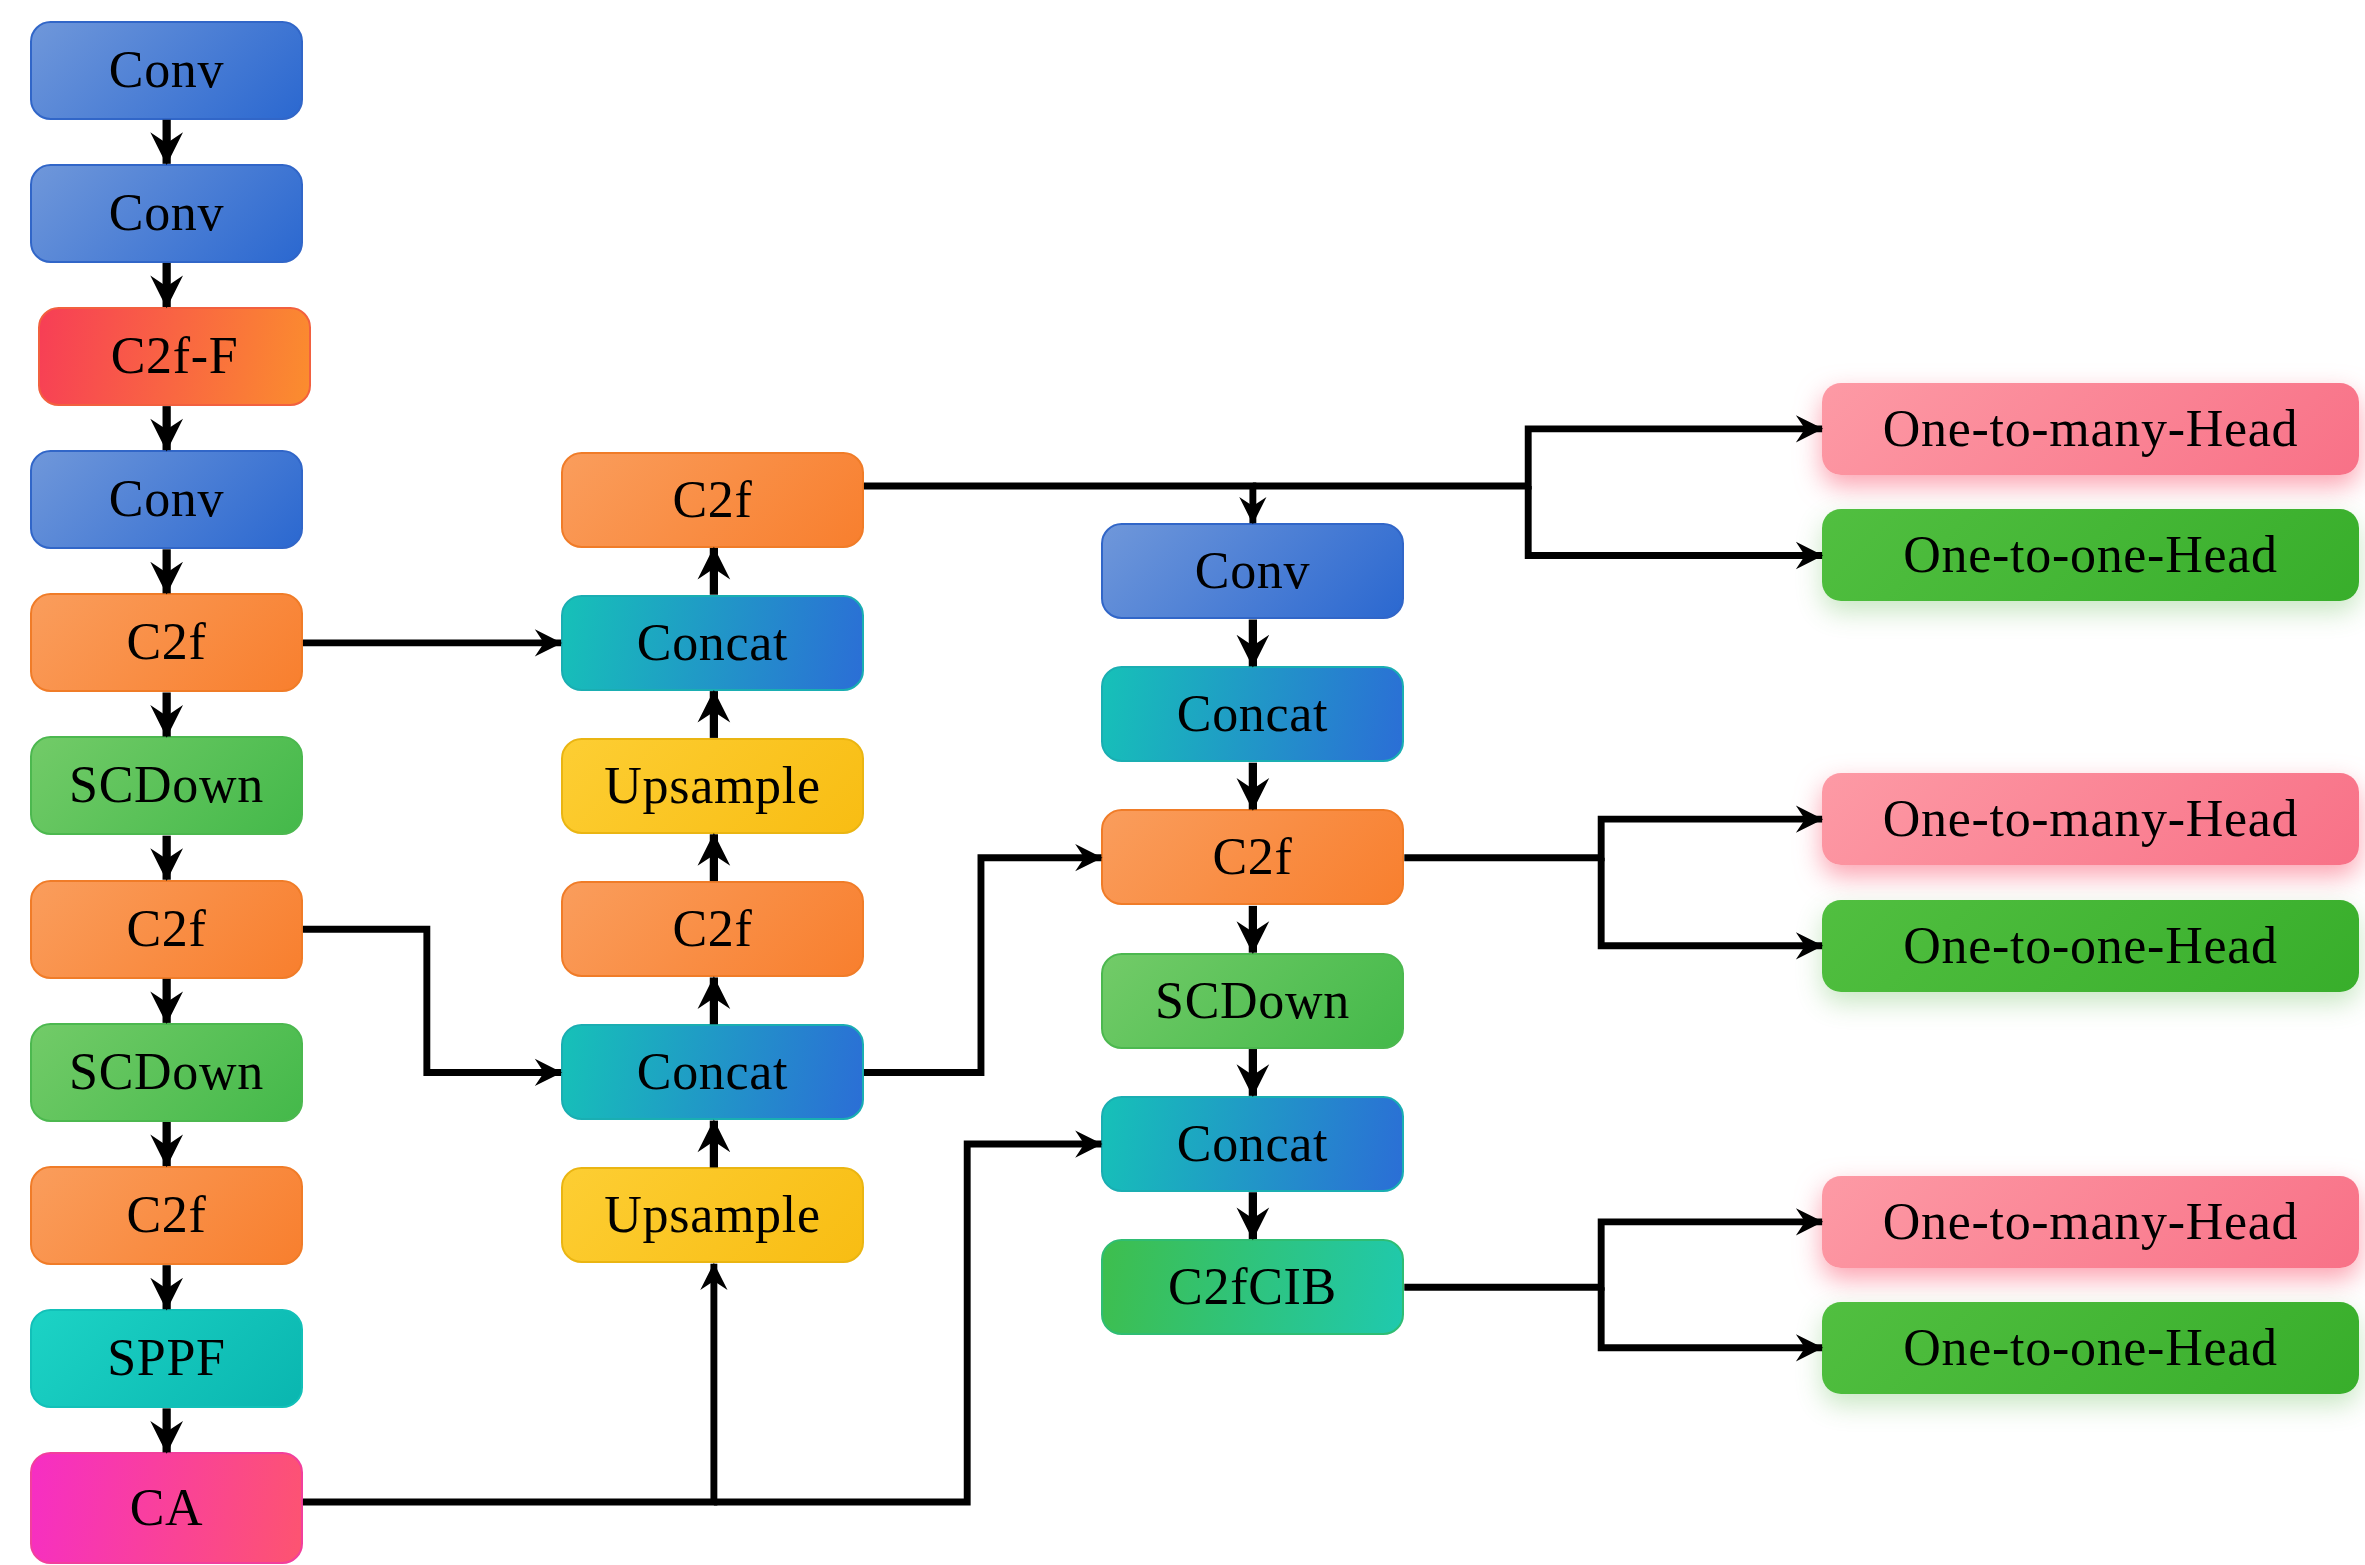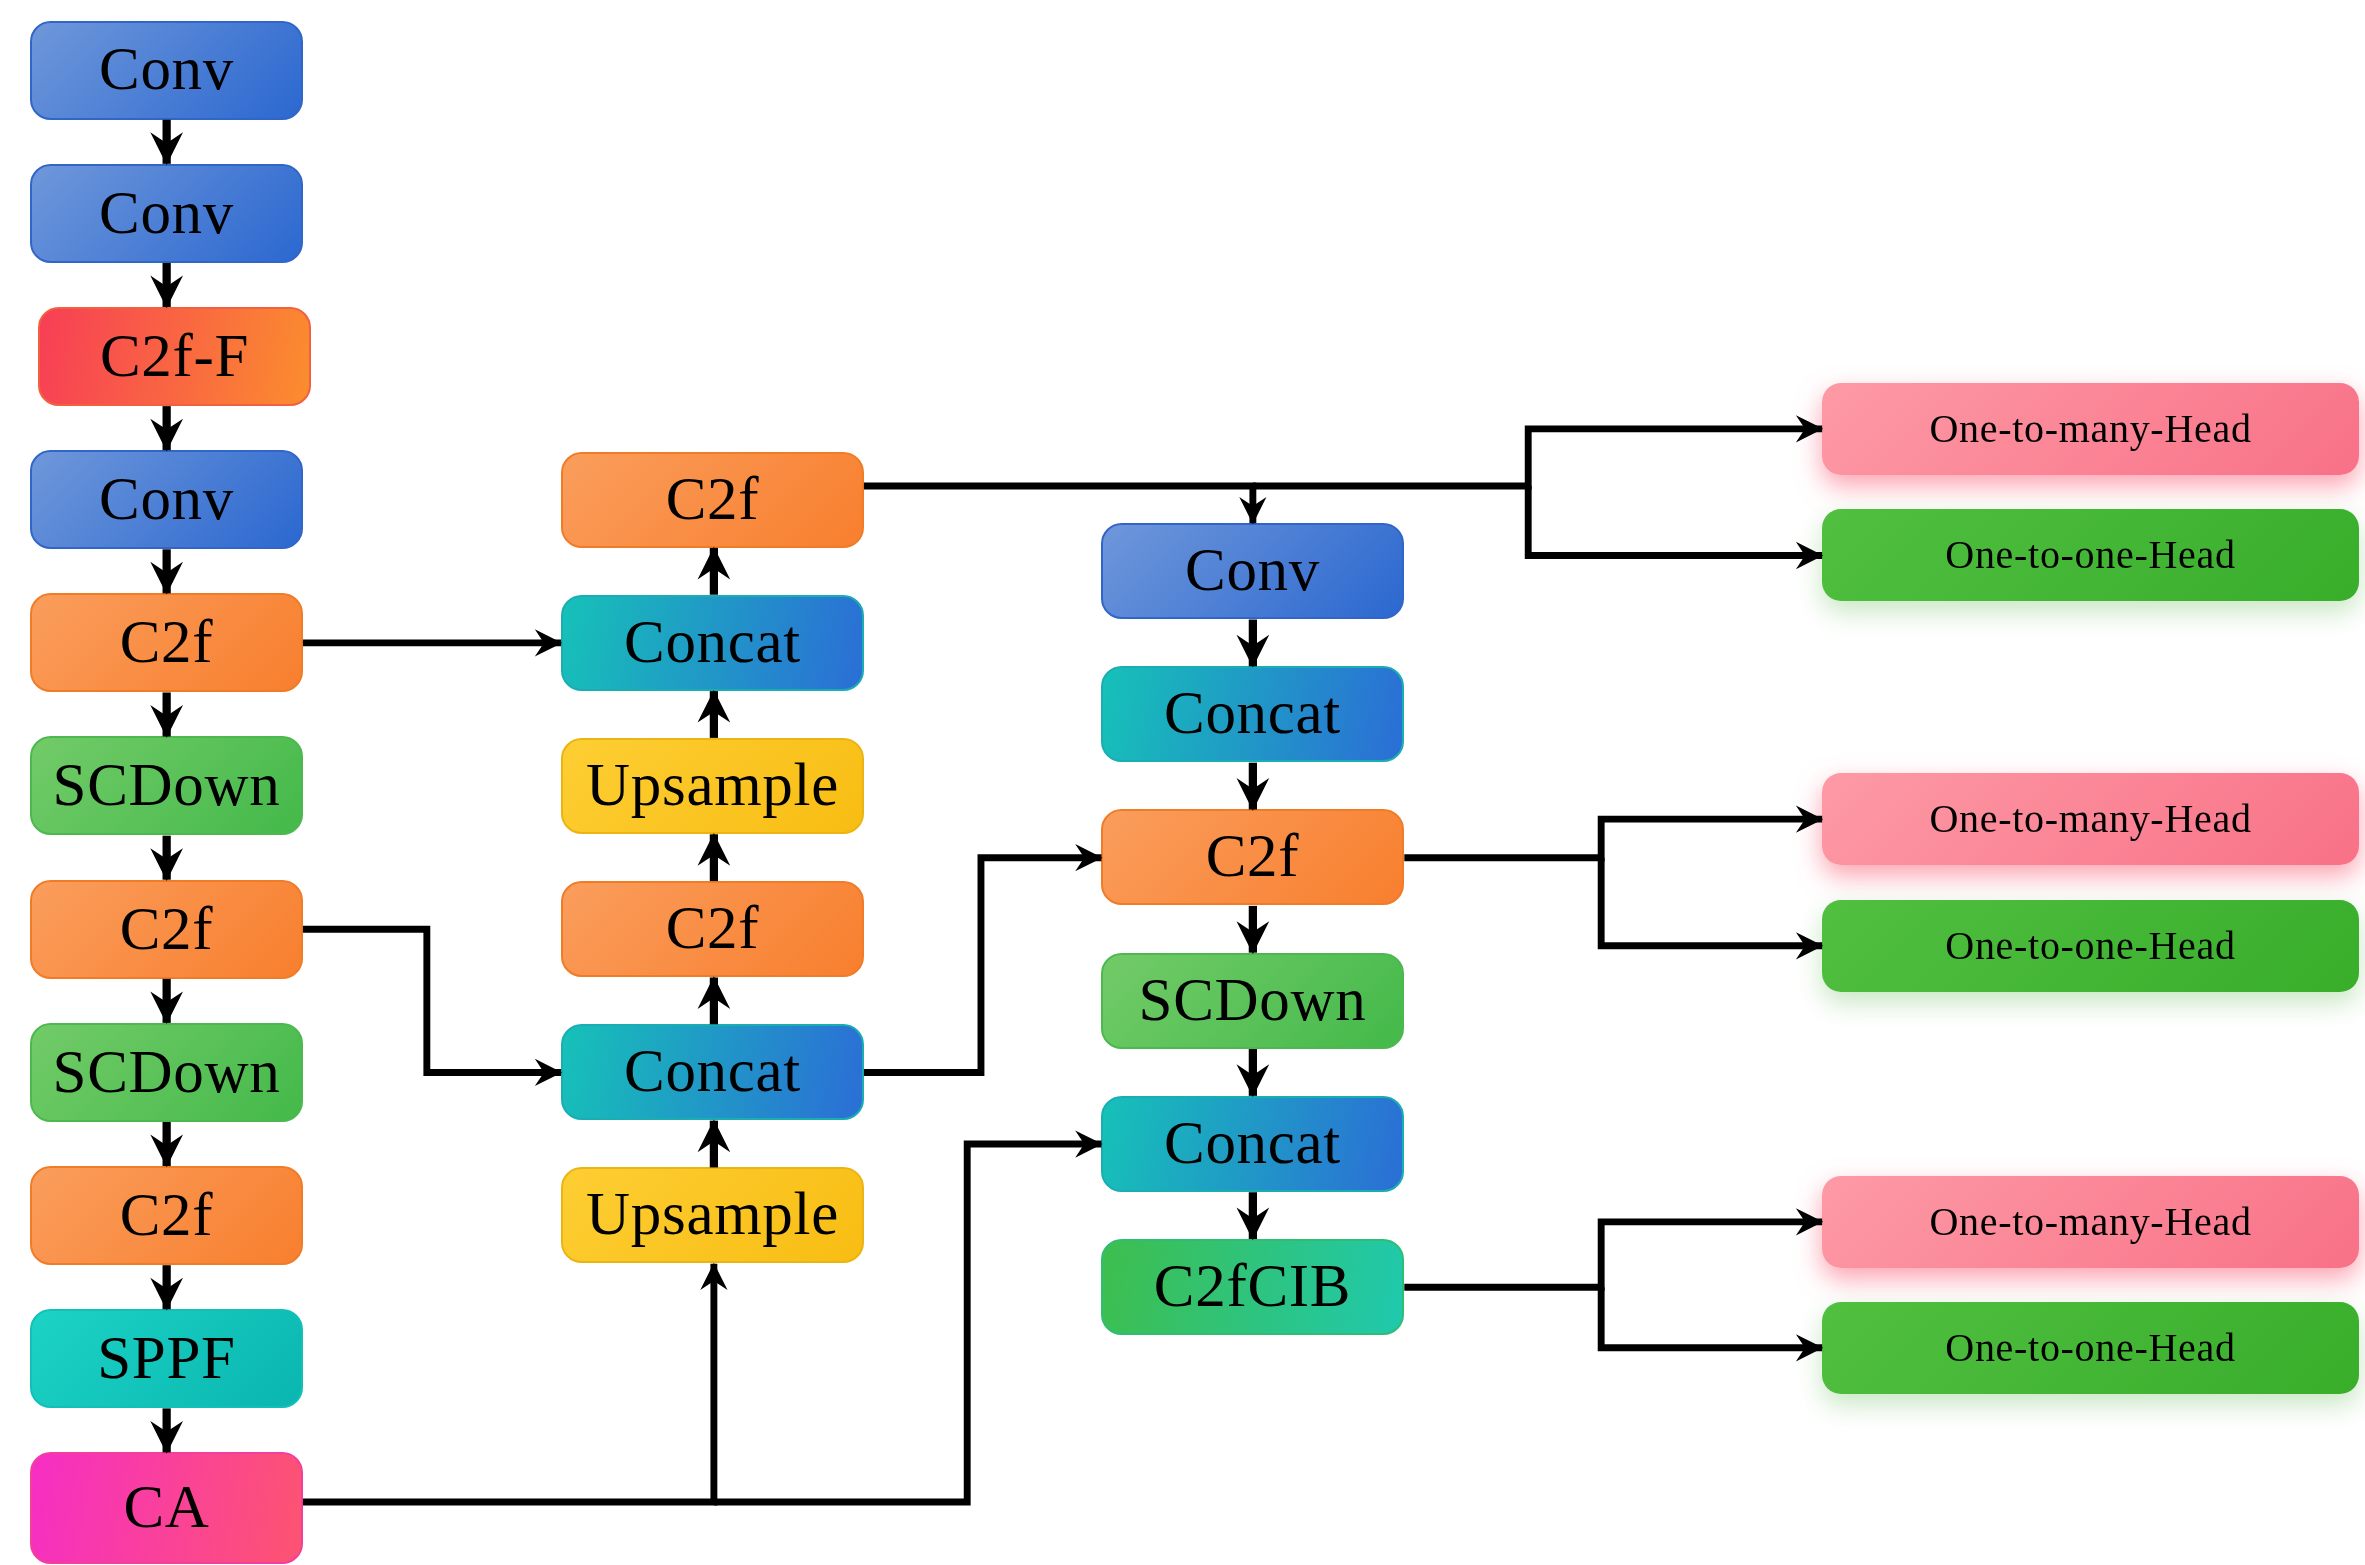--- a/index.html
+++ b/index.html
@@ -9,27 +9,27 @@
     background:#ffffff;
     font-family:"Liberation Serif","DejaVu Serif",serif;
     overflow:hidden;
   }
   #wires{position:absolute;left:0;top:0;width:100%;height:100%;z-index:2;pointer-events:none;}
   .node{
     position:absolute;
     display:flex;align-items:center;justify-content:center;
     border-radius:20.6px;
     color:#000;
-    font-size:61px;
+    font-size:52px;
     letter-spacing:0.7px;
     z-index:1;
     box-sizing:border-box;
     border:2.1px solid transparent;
   }
-  .node.head{font-size:40px;border-radius:19px;border:none;}
+  .node.head{font-size:52px;border-radius:19px;border:none;}
   .node span{transform:translateY(-1.4px);}
 </style>
 </head>
 <body>
 
 <div id="canvas">
   <svg id="wires" viewBox="0 0 3437 2275" xmlns="http://www.w3.org/2000/svg">
     <defs>
       <marker id="arr" viewBox="0 0 12 12" refX="11" refY="6" markerWidth="4.4" markerHeight="4.4" orient="auto" markerUnits="strokeWidth">
         <path d="M0.6,0.6 L11.4,6 L0.6,11.4 L4.2,6 Z" fill="#000"></path>

